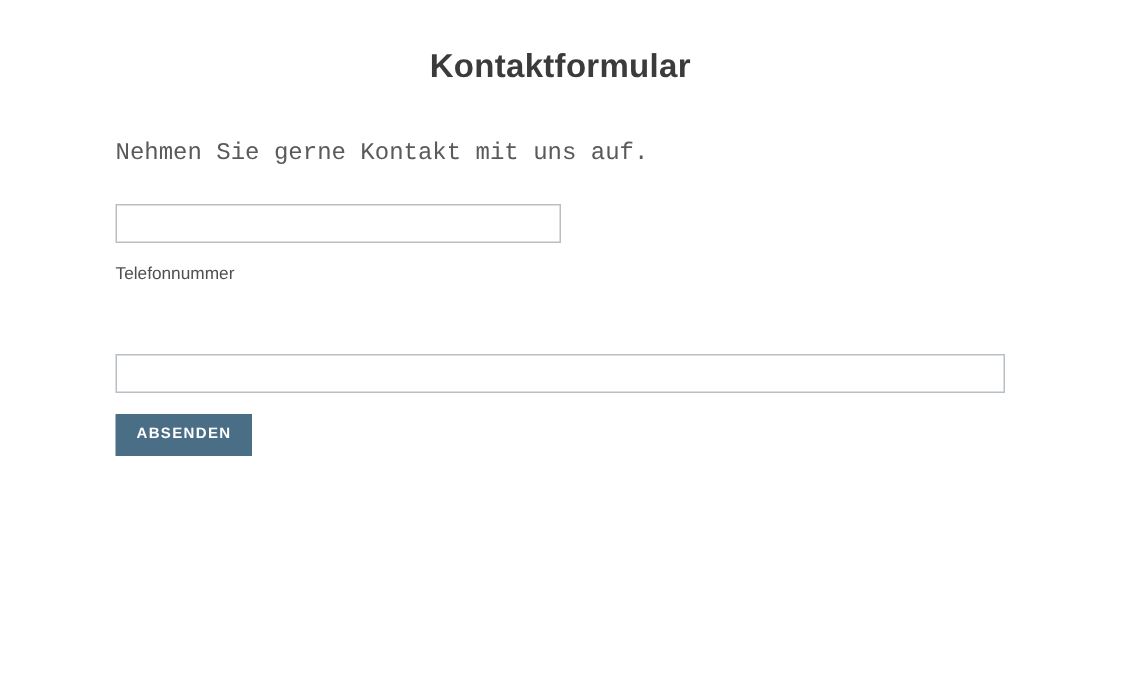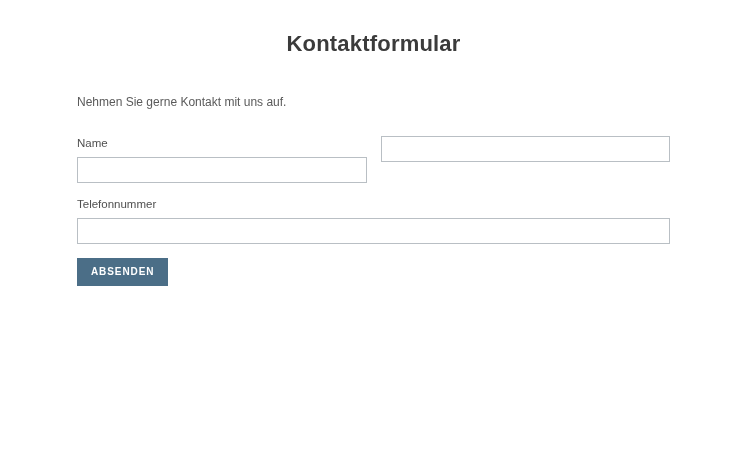--- a/index.html
+++ b/index.html
@@ -30,36 +30,37 @@
     padding-top: 30px;
     line-height: 28px;
   }
   .form-wrap {
     width: 593px;
     margin: 0 auto;
     padding-top: 36px;
     box-sizing: border-box;
   }
   .intro {
-    font-size: 12px;
+    font-size: 16px;
     color: #5a5a5a;
     margin: 0 0 26px 0;
     line-height: 16px;
+    font-family: Liberation Mono, monospace;
   }
   .row {
     display: flex;
     gap: 14px;
     margin-bottom: 14px;
   }
   .field {
     display: flex;
     flex-direction: column;
   }
   .field.half { width: 50%; }
-  .field.full { width: 100%; }
+  .field.full { width: 100%; gap: 39px; }
   label {
     font-size: 11.5px;
     color: #4f4f4f;
     margin-bottom: 7px;
     line-height: 14px;
   }
   input[type="text"],
   input[type="email"] {
     height: 26px;
     border: 1px solid #b9bfc4;
@@ -108,24 +109,20 @@
 <div class="page">
 
   <h1 class="page-title">Kontaktformular</h1>
 
   <div class="form-wrap">
 
     <p class="intro">Nehmen Sie gerne Kontakt mit uns auf.</p>
 
     <div class="row">
       <div class="field half">
-        <label>Name</label>
-        <input type="text" value="" style="">
-      </div>
-      <div class="field half">
         <input type="email" value="" style="">
       </div>
     </div>
 
     <div class="row">
       <div class="field full">
         <label>Telefonnummer</label>
         <input type="text" value="" style="">
       </div>
     </div>

